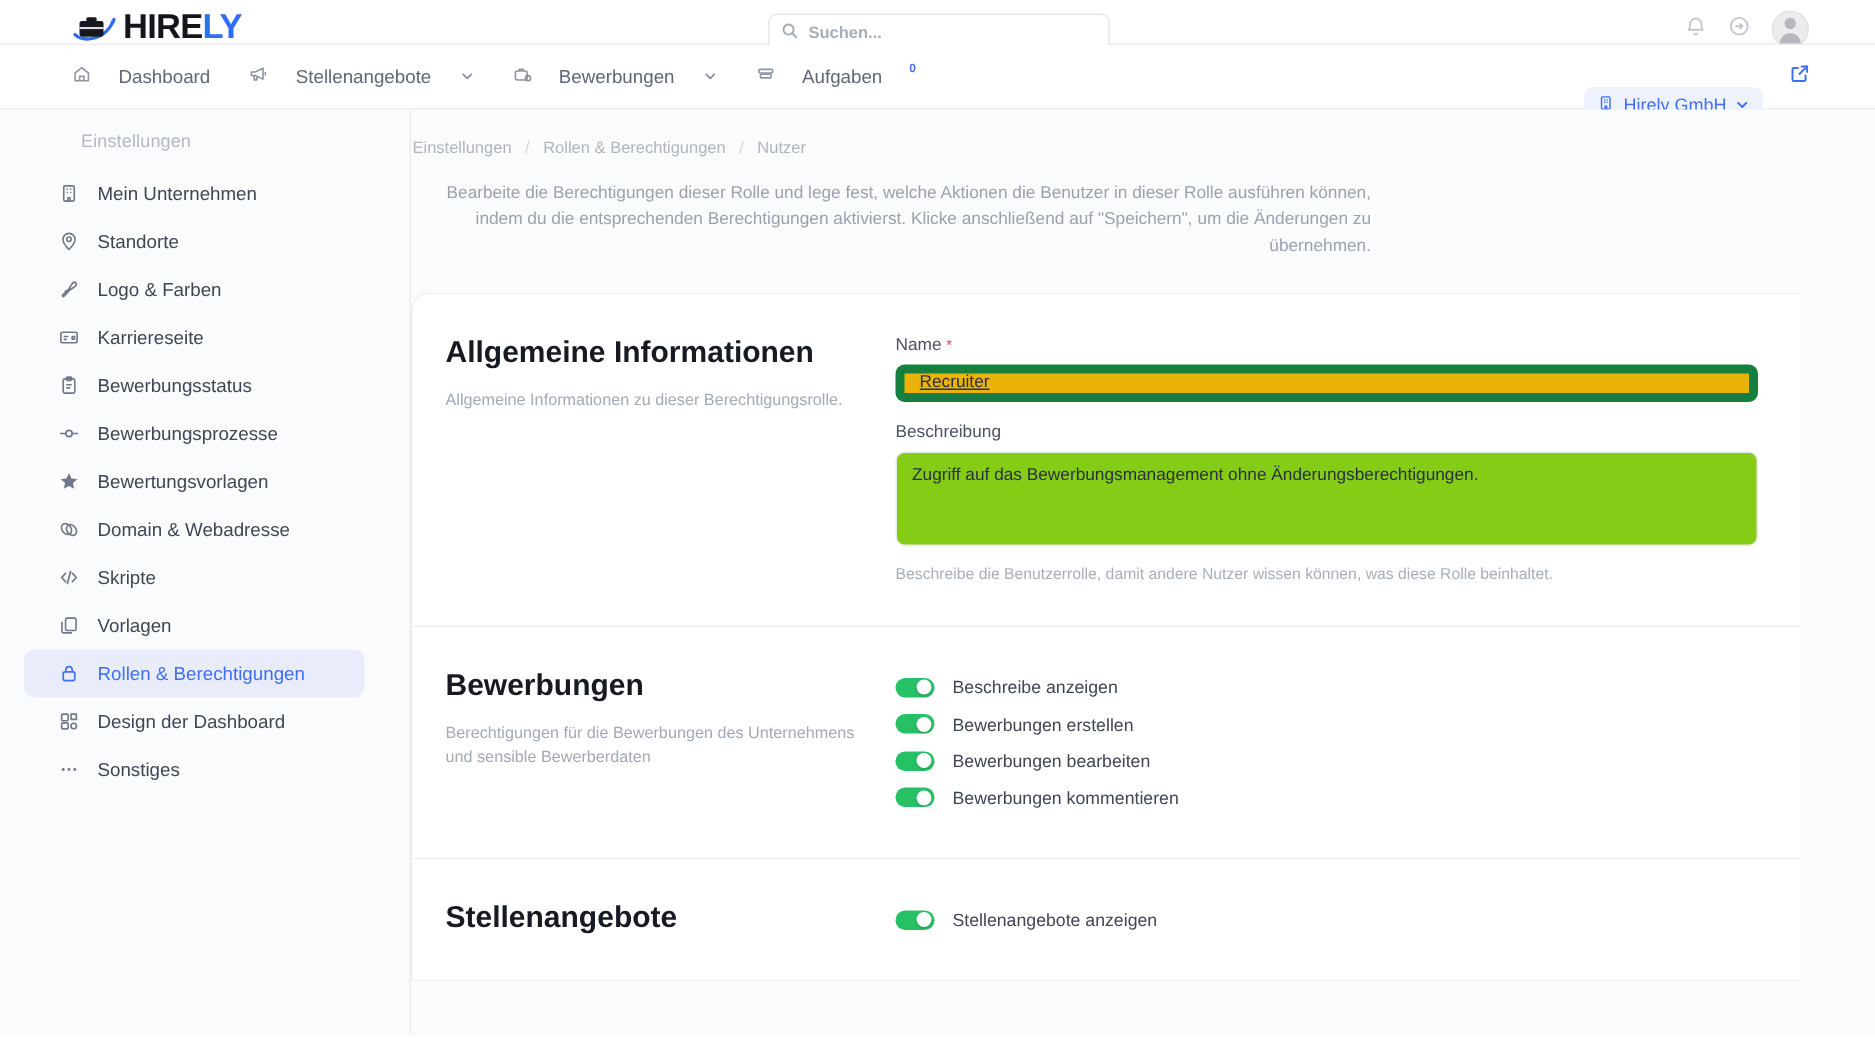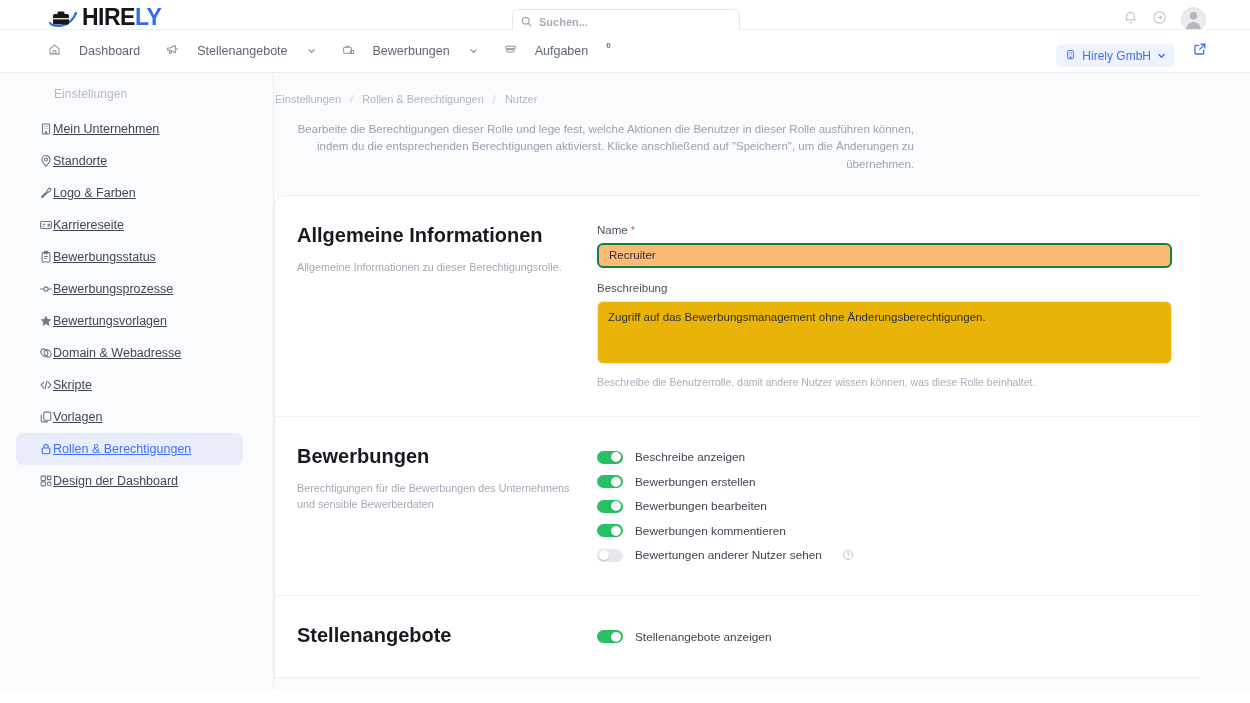--- a/index.html
+++ b/index.html
@@ -54,21 +54,21 @@
     display: flex; align-items: center; gap: 18px;
     font-size: 12.5px; color: #5f6675; cursor: pointer;
     position: relative; white-space: nowrap;
   }
   .nav-item .chev { margin-left: 1px; }
   .nav-badge {
     font-size: 8px; color: #3f6ff5; font-weight: 600;
     position: relative; top: -6px; left: 0px;
   }
   .org-chip {
-    position: absolute; right: 75px; top: 14px;
+    position: absolute; right: 75px; top: 28px;
     height: 23px; padding: 0 9px;
     background: #eef2fd; border-radius: 6px;
     display: flex; align-items: center; gap: 6px;
     font-size: 12px; color: #3f6ff5; cursor: pointer;
   }
   .ext-link { position: absolute; right: 43px; top: 12px; cursor: pointer; }
 
   
   .layout { display: flex; height: 617px; background: #fafbfc; }
 
@@ -76,24 +76,24 @@
   .sidebar {
     width: 274px; flex: 0 0 274px;
     background: #fafbfc;
     border-right: 1px solid #eceef2;
     padding-top: 14px;
   }
   .sb-title {
     font-size: 12px; color: #b3b8c2; margin: 0 0 12px 54px; letter-spacing: 0.1px;
   }
   .sb-item {
-    display: flex; align-items: center; 
+    display: flex; align-items: center; gap: 12px;
     height: 32px; margin: 0 30px 0 16px; padding-left: 22px;
     border-radius: 7px; cursor: pointer;
-    font-size: 12.5px; color: #3f4655; text-decoration: underline;
+    font-size: 12.5px; color: #3f4655;
   }
   .sb-item + .sb-item { margin-top: 0px; }
   .sb-item .ic { width: 15px; height: 15px; display: flex; align-items: center; justify-content: center; flex: 0 0 15px; }
   .sb-item.active { background: #e9edfb; color: #3f6ff5; }
   .sb-item.active .ic svg { stroke: #3f6ff5; }
 
   
   .main { flex: 1; overflow: hidden; position: relative; background: #fafbfc; }
   .crumbs {
     display: flex; align-items: center; gap: 9px;
@@ -120,30 +120,31 @@
   .section:last-child { border-bottom: none; }
   .sec-left { width: 300px; flex: 0 0 300px; padding-right: 20px; }
   .sec-title { font-size: 20px; font-weight: 700; color: #171a21; }
   .sec-desc { margin-top: 12px; font-size: 10.8px; color: #a3a9b5; line-height: 1.55; }
   .sec-right { flex: 1; padding-right: 28px; }
 
   .fld-label { font-size: 11.5px; color: #4b5160; margin-bottom: 7px; }
   .req { color: #e5484d; font-size: 10px; }
   .text-input {
     width: 100%; height: 25px;
-    border: 2px solid #15803d; border-radius: 6px;
-    background: #fdba74;
+    border: 6px solid #15803d; border-radius: 6px;
+    background: #eab308;
     font-size: 11.5px; color: #2b3040;
     padding: 0 10px; outline: none;
     font-family: "Liberation Sans", sans-serif;
+    text-decoration: underline;
   }
   .text-area {
     width: 100%; height: 63px;
     border: 1px solid #e8eaef; border-radius: 6px;
-    background: #eab308;
+    background: #84cc16;
     font-size: 11.5px; color: #2b3040;
     padding: 7px 10px; outline: none; resize: none;
     font-family: "Liberation Sans", sans-serif;
     line-height: 1.4;
   }
   .fld-gap { height: 14px; }
   .help-text { margin-top: 8px; font-size: 10.5px; color: #a9aeba; }
 
   .perm-row { display: flex; align-items: center; gap: 12px; height: 24.5px; }
   .perm-label { font-size: 11.8px; color: #3f4553; }
@@ -416,20 +417,30 @@
         <svg width="14" height="14" viewBox="0 0 16 16" fill="none" stroke="#71788a" stroke-width="1.25" stroke-linejoin="round">
           <rect x="2.4" y="2.4" width="5" height="5" rx="0.9"></rect>
           <rect x="2.4" y="9" width="5" height="4.6" rx="0.9"></rect>
           <path d="M9.6 2.4 h4 v4 h-4z"></path>
             <circle cx="11.6" cy="11.4" r="2.1"></circle>
         </svg>
       </span>
       <span>Design der Dashboard</span>
     </div>
 
+    <div class="sb-item">
+      <span class="ic">
+        <svg width="14" height="14" viewBox="0 0 16 16" fill="#71788a">
+          <circle cx="3.6" cy="8" r="1.1"></circle>
+            <circle cx="8" cy="8" r="1.1"></circle>
+            <circle cx="12.4" cy="8" r="1.1"></circle>
+        </svg>
+      </span>
+      <span>Sonstiges</span>
+    </div>
   </div>
 
   <div class="main">
     <div style="padding-left:0px;">
       <div class="crumbs">
         <span>Einstellungen</span>
         <span class="sep">/</span>
         <span>Rollen &amp; Berechtigungen</span>
         <span class="sep">/</span>
         <span>Nutzer</span>
@@ -483,33 +494,20 @@
                   <div class="knob"></div>
                 </div>
               <div class="perm-label">Bewerbungen bearbeiten</div>
             </div>
             <div class="perm-row">
               <div class="toggle on">
                   <div class="knob"></div>
                 </div>
               <div class="perm-label">Bewerbungen kommentieren</div>
             </div>
-            <div class="perm-row">
-              <div class="toggle off">
-                  <div class="knob"></div>
-                </div>
-              <div class="perm-label">Bewertungen anderer Nutzer sehen</div>
-              <span class="q-icon">
-                <svg width="12" height="12" viewBox="0 0 14 14" fill="none" stroke="#bec3cd" stroke-width="1.1">
-                  <circle cx="7" cy="7" r="5.4"></circle>
-                  <path d="M5.6 5.5 a1.45 1.45 0 1 1 1.9 1.4 v0.9" stroke-linecap="round"></path>
-                  <circle cx="7.3" cy="9.7" r="0.55" fill="#bec3cd" stroke="none"></circle>
-                </svg>
-              </span>
-            </div>
 
           </div>
         </div>
 
         <div class="section">
           <div class="sec-left">
             <div class="sec-title">Stellenangebote</div>
 
           </div>
           <div class="sec-right">

